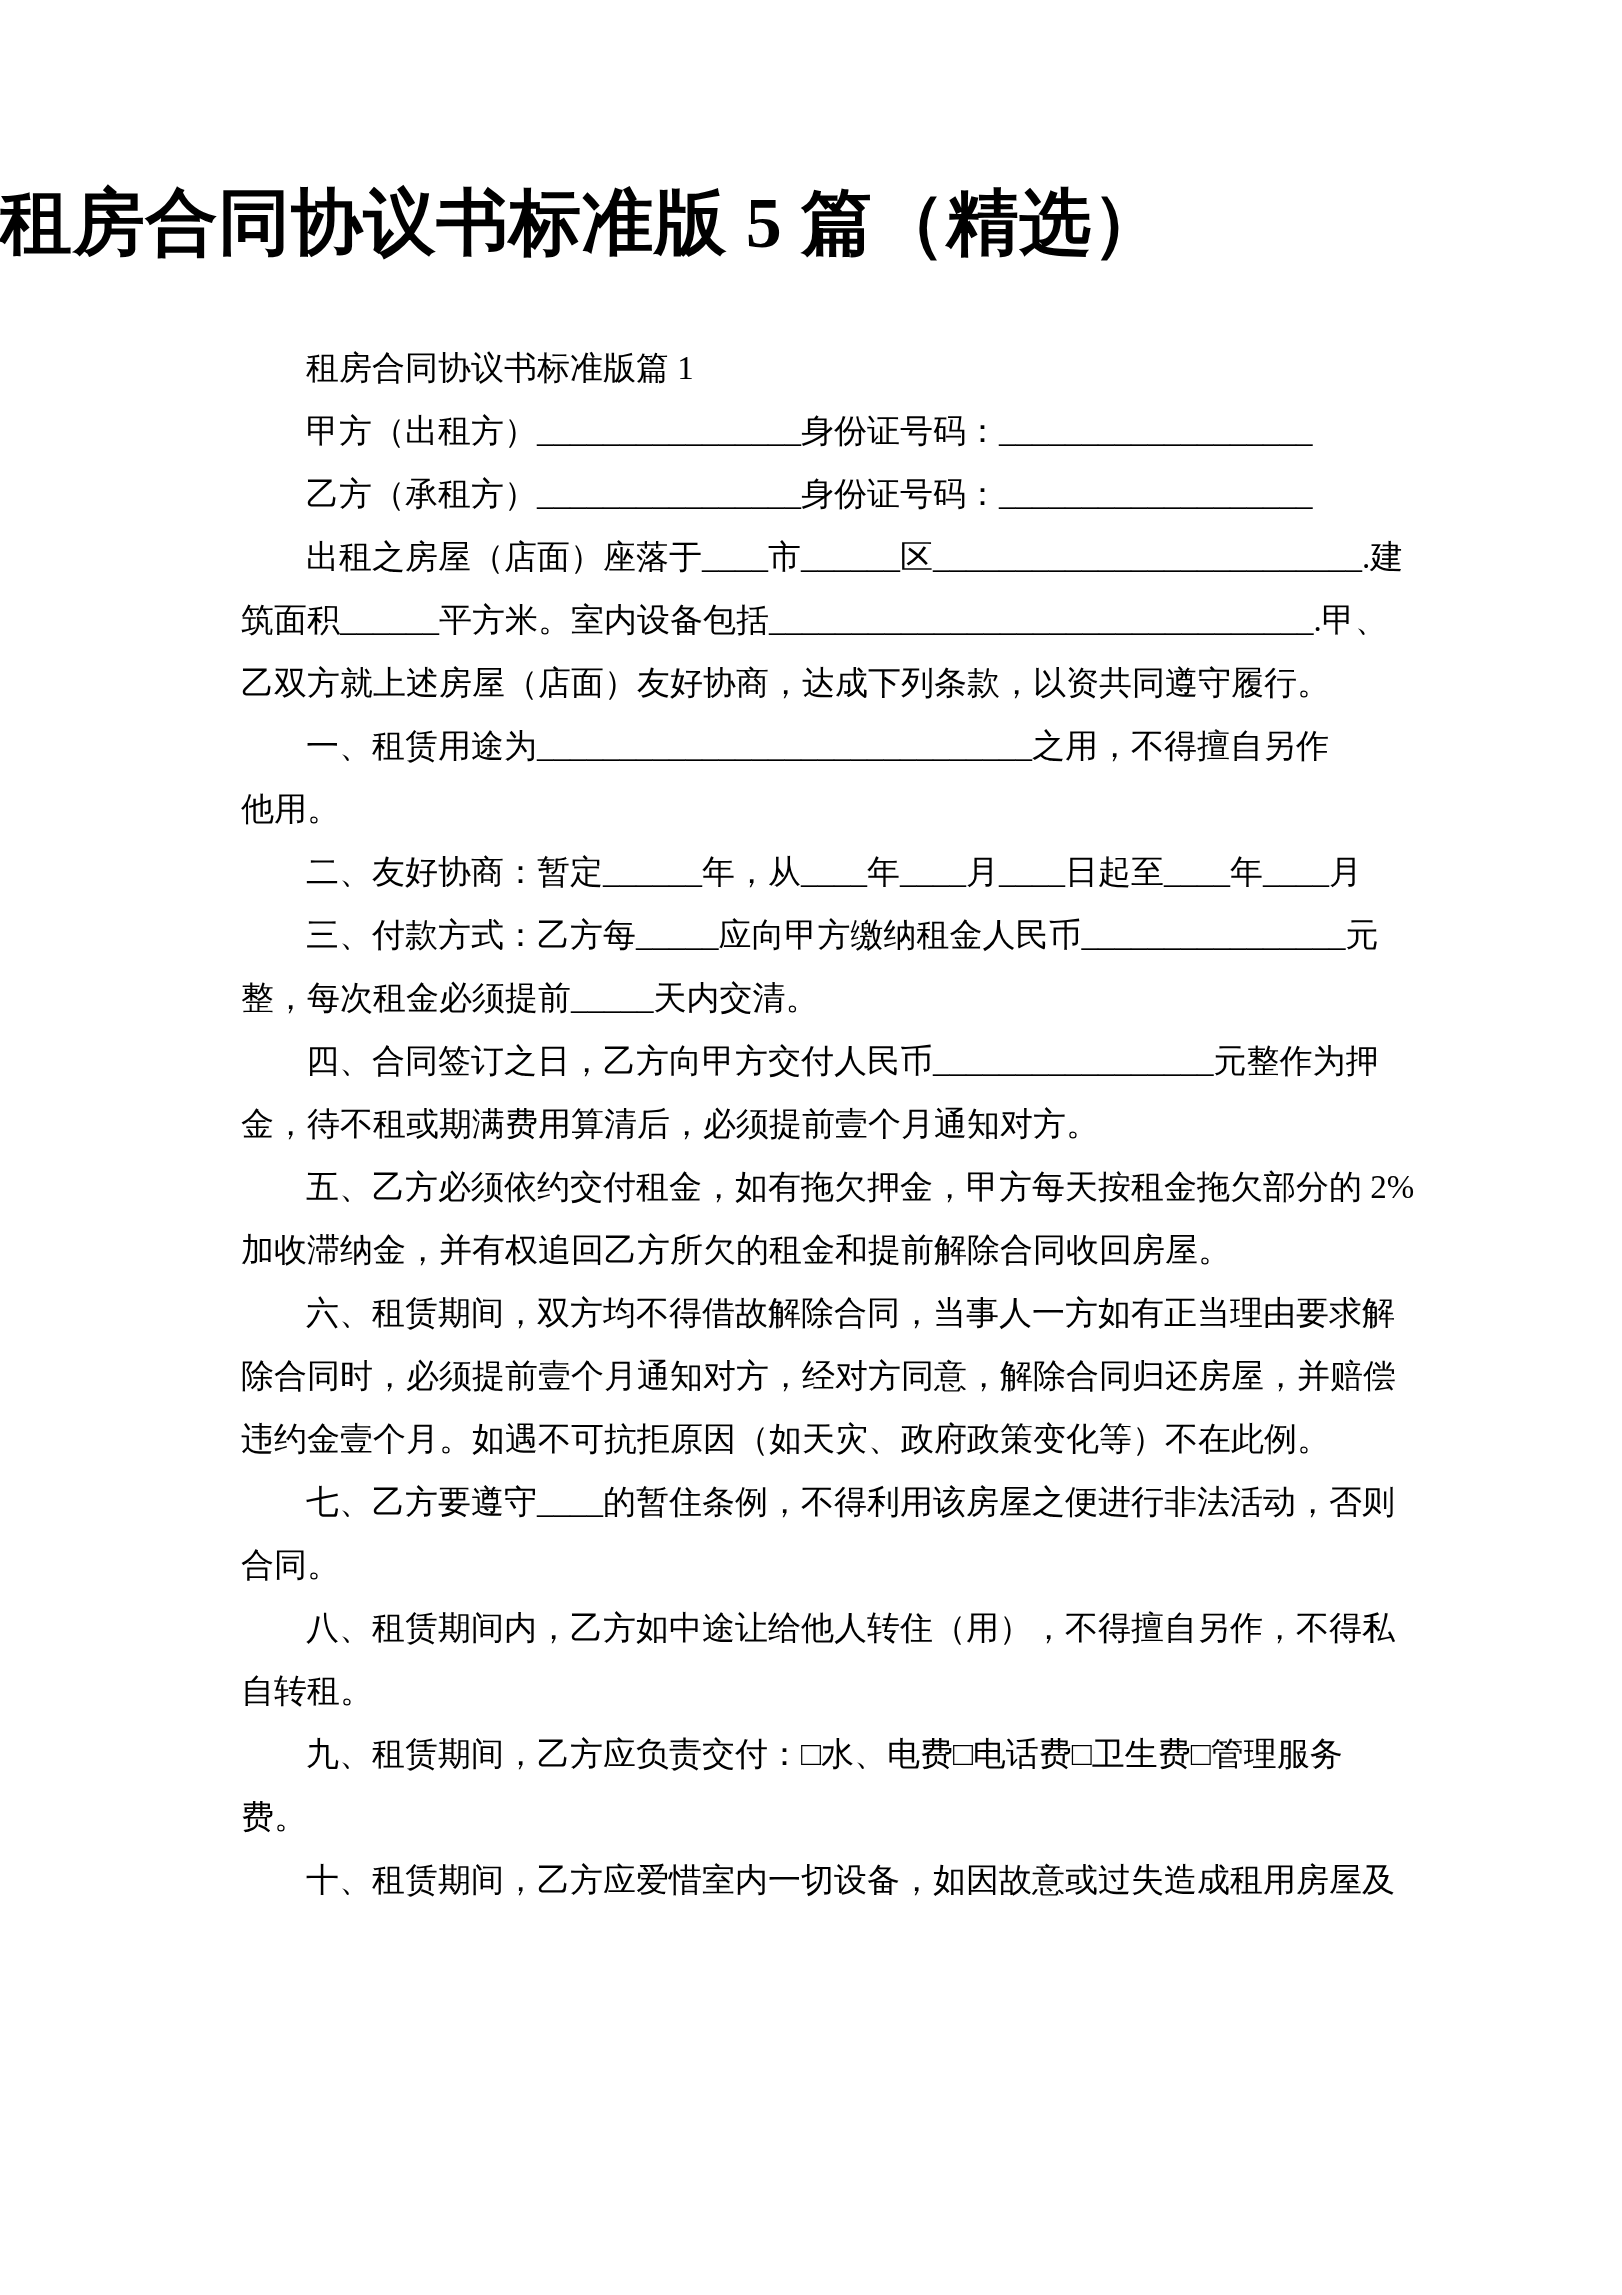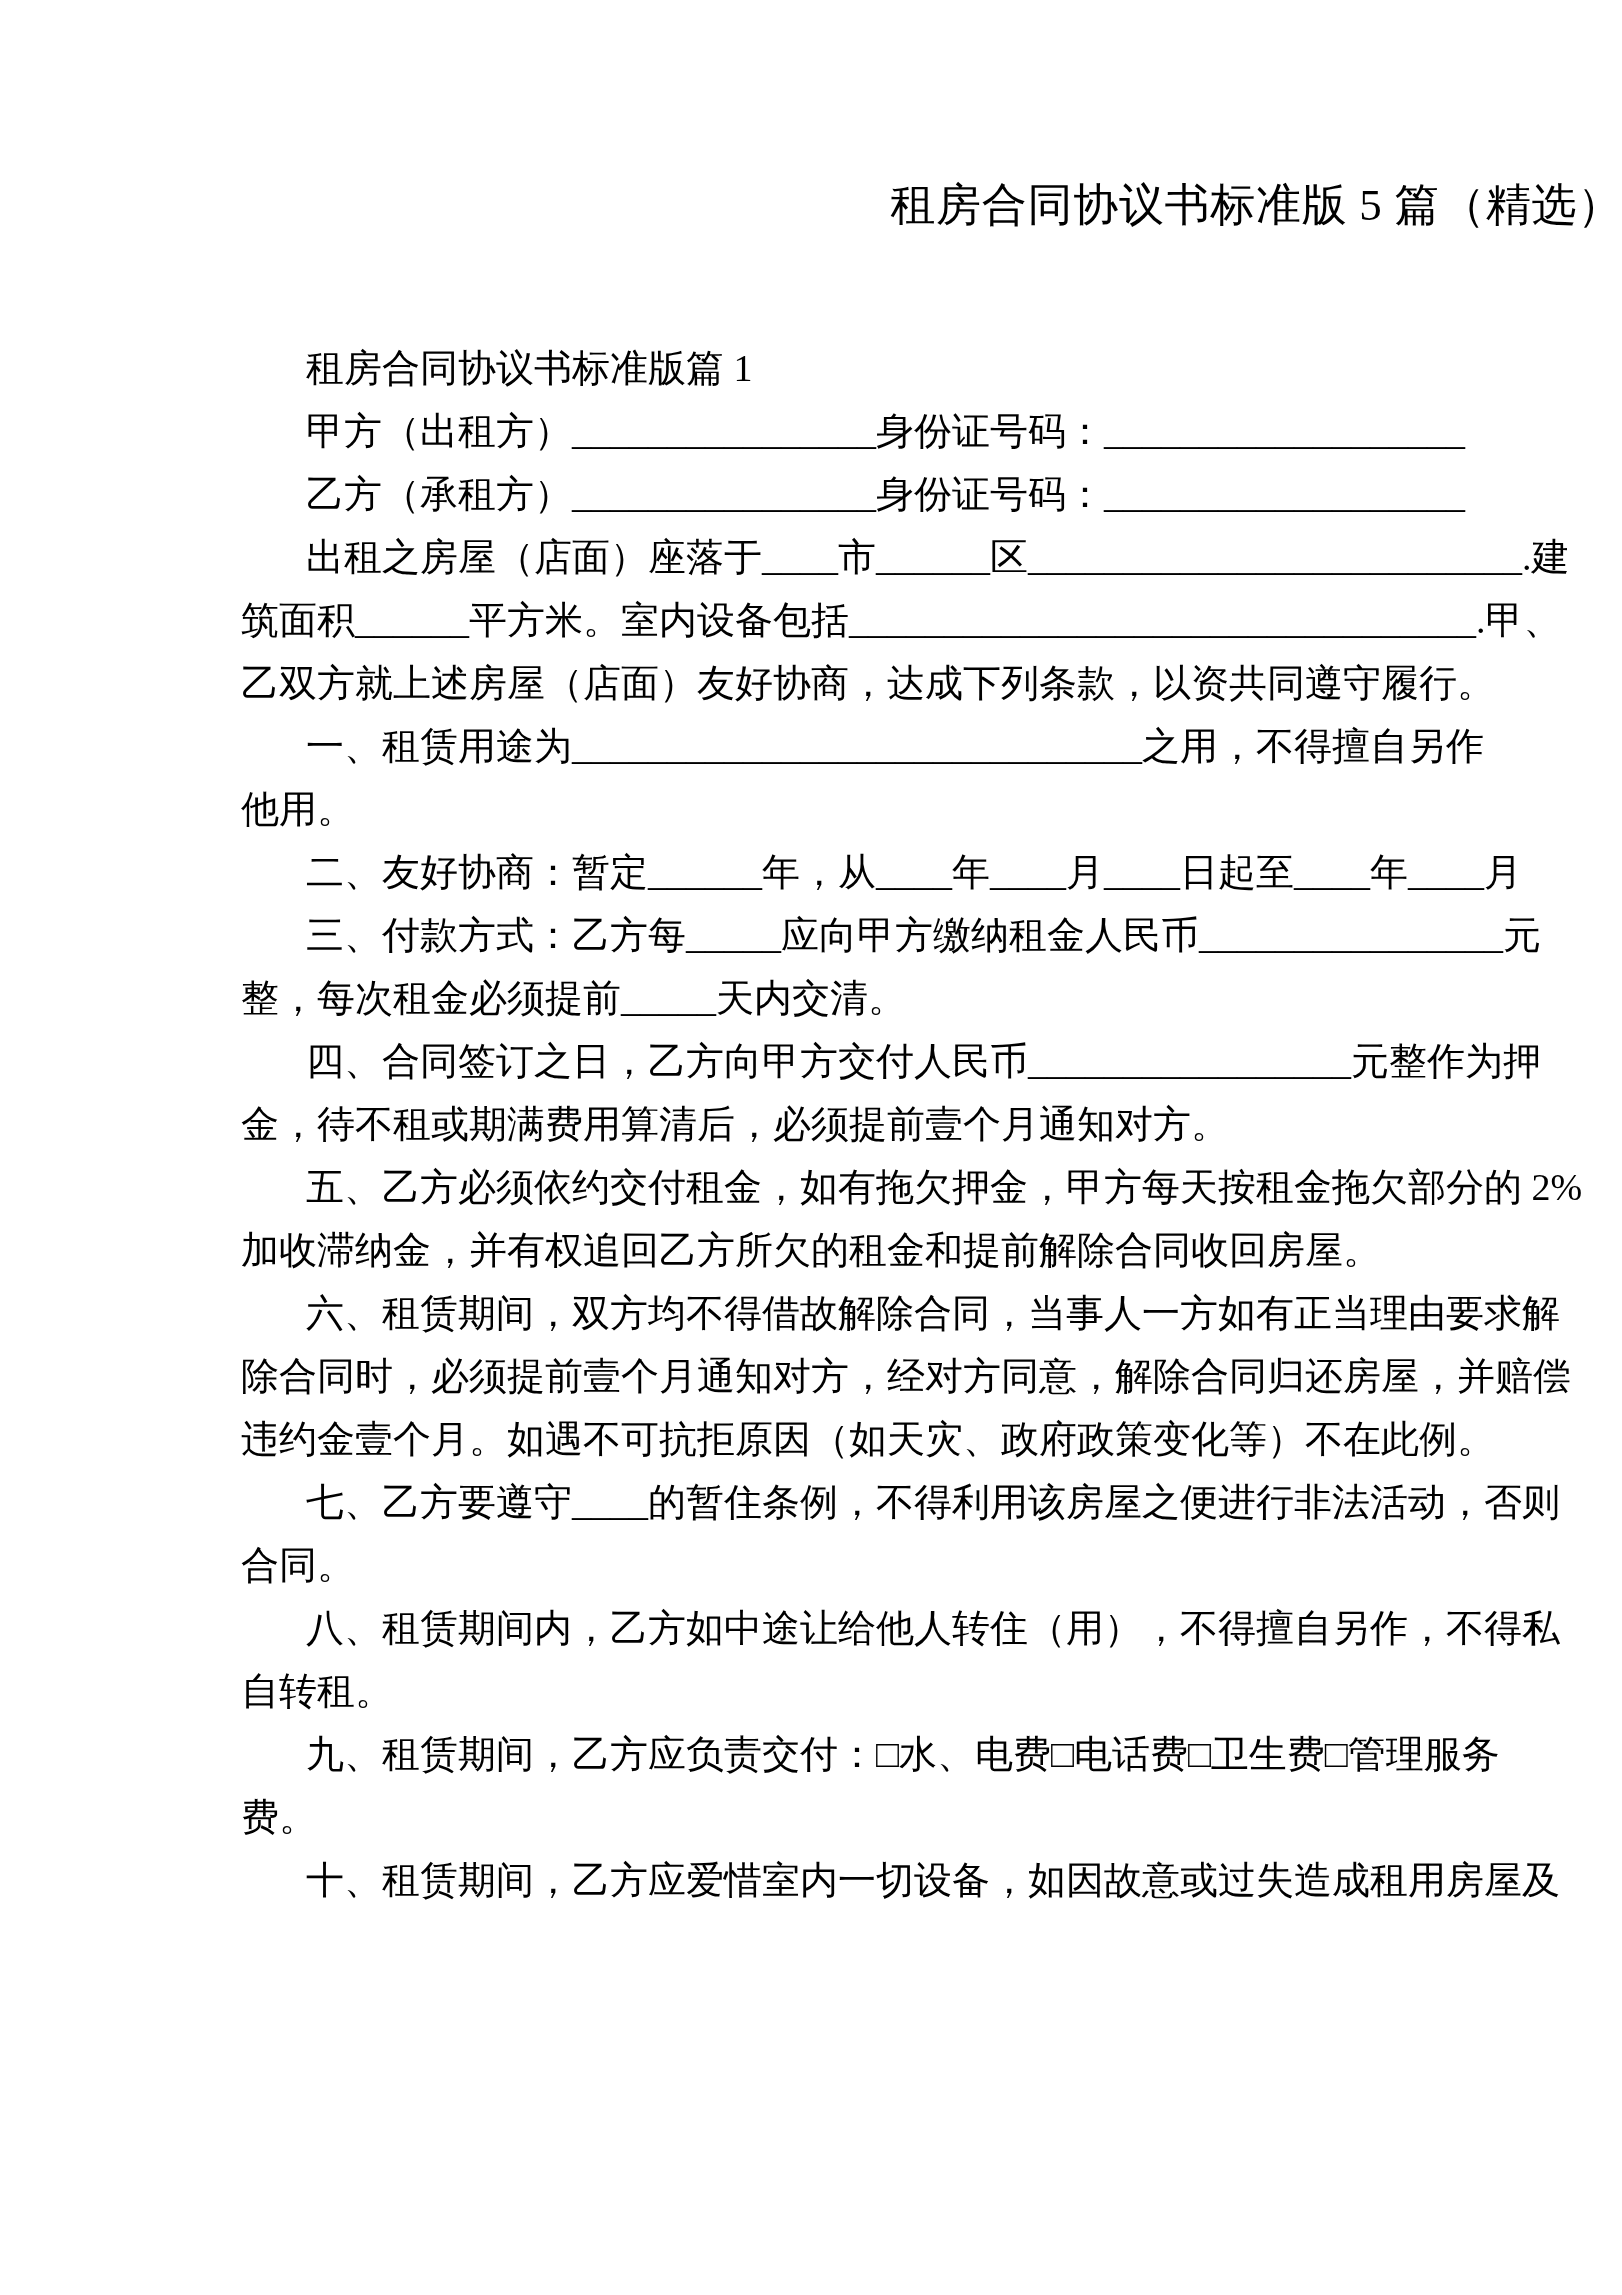--- a/index.html
+++ b/index.html
@@ -14,32 +14,32 @@
     background: #ffffff;
     color: #000000;
     font-family: "Liberation Serif", serif;
     overflow: hidden;
   }
   .doc-title {
     position: absolute;
     top: 175px;
     left: 0;
     width: 100%;
-    text-align: right;
-    font-size: 45px;
-    font-weight: normal;
+    text-align: left;
+    font-size: 72px;
+    font-weight: bold;
     letter-spacing: 0.7px;
     white-space: pre;
   }
   .content {
     position: absolute;
     top: 337px;
     left: 241px;
     width: 1141px;
-    font-size: 38px;
+    font-size: 33px;
   }
   .doc-line {
     height: 63px;
     line-height: 63px;
     white-space: pre;
     overflow: visible;
   }
   .doc-line.indent {
     text-indent: 65px;
   }

